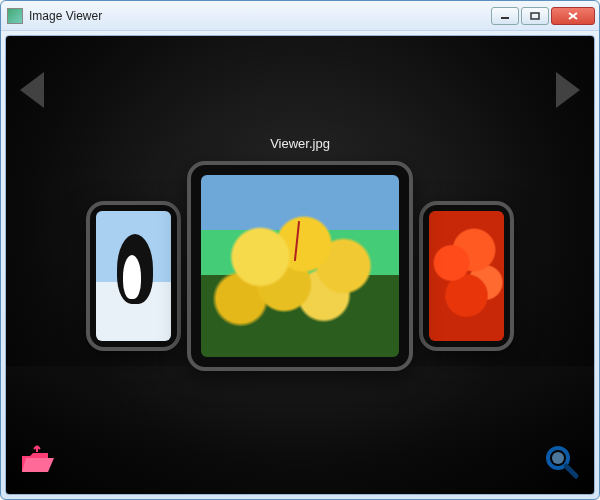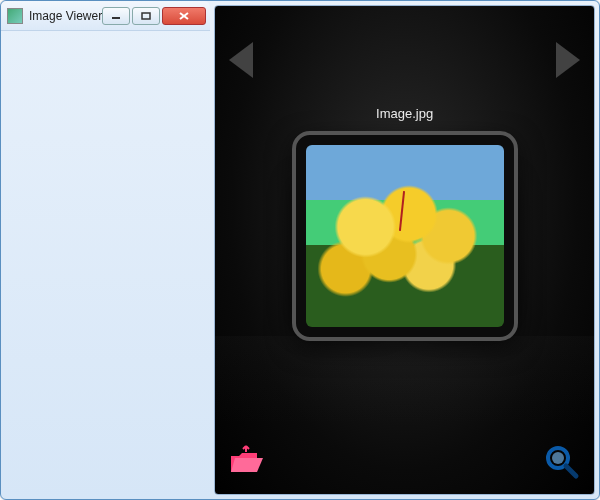--- a/index.html
+++ b/index.html
@@ -8,21 +8,21 @@
     font-family: "Segoe UI", Tahoma, sans-serif;
     background: #fff;
     overflow: hidden;
   }
   .window {
     width: 600px; height: 500px;
     border: 1px solid #5a8fc0;
     border-radius: 6px;
     background: linear-gradient(#e8f1fb, #d6e6f7);
     box-shadow: 0 0 2px rgba(0,0,0,0.3);
-    display: flex; 
+    display: flex; flex-direction: column;
   }
   .titlebar {
     height: 30px;
     display: flex; align-items: center;
     padding: 0 4px 0 6px;
     background: linear-gradient(#f2f7fd, #dce9f8);
     border-bottom: 1px solid #c0d4ea;
     border-radius: 6px 6px 0 0;
   }
   .app-icon {
@@ -224,21 +224,21 @@
     </div>
   </div>
 
   <div class="content">
 
     <div class="nav-arrow nav-left"></div>
     <div class="nav-arrow nav-right"></div>
 
 
     <div class="stage">
-      <div class="filename">Image.jpg</div>
+      <div class="filename">Viewer.jpg</div>
       <div class="carousel">
 
         <div class="card card-left">
 
           <div class="thumb penguin"></div>
         </div>
 
         <div class="card card-right">
 
           <div class="thumb chrys"></div>

